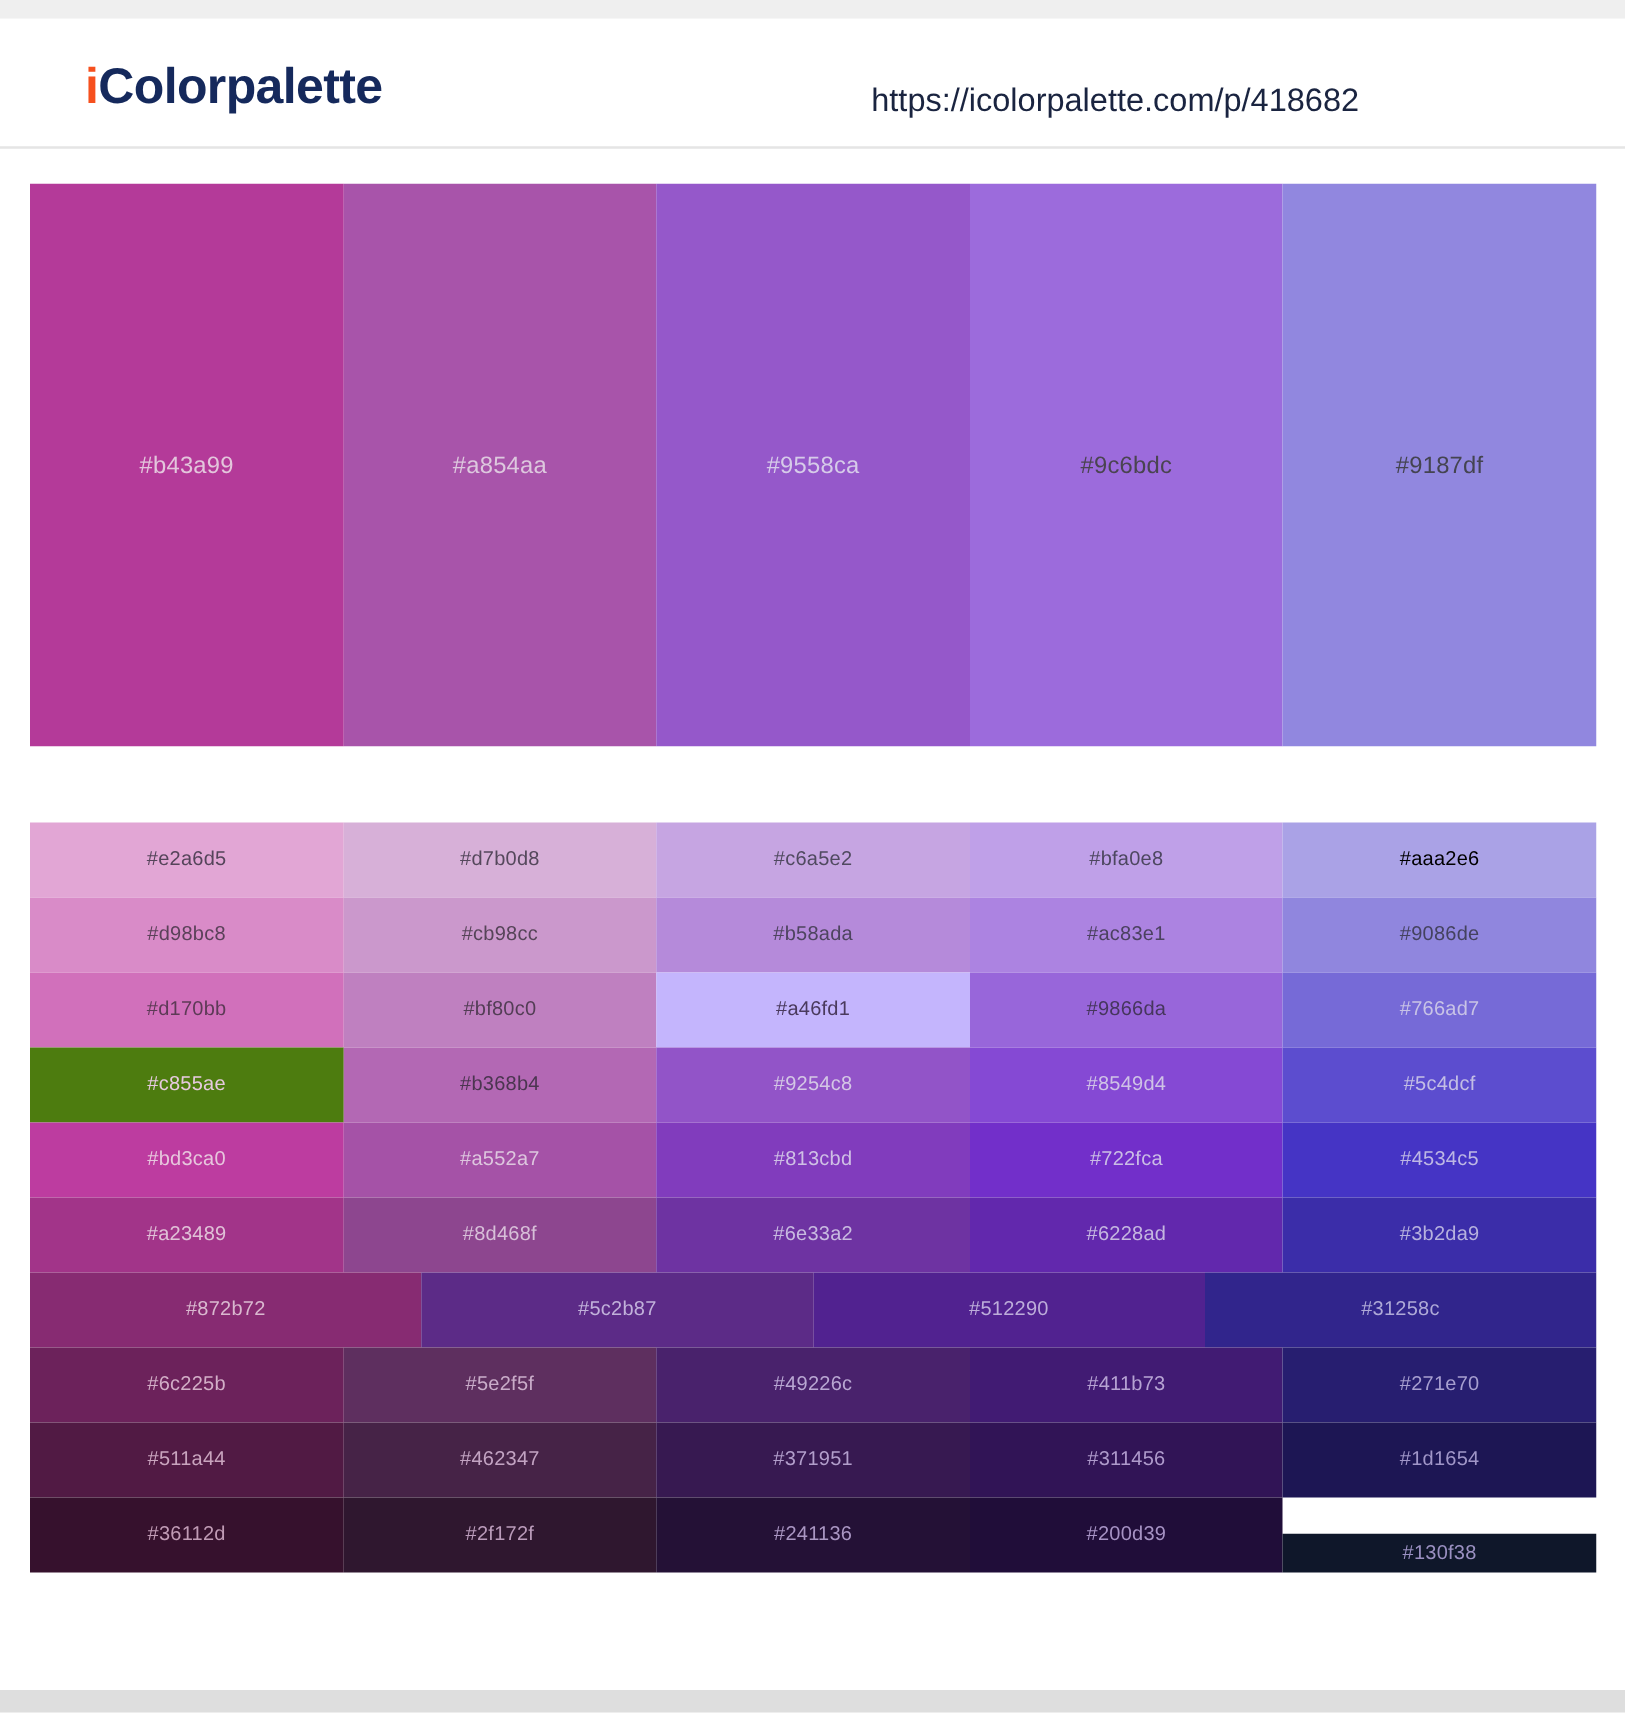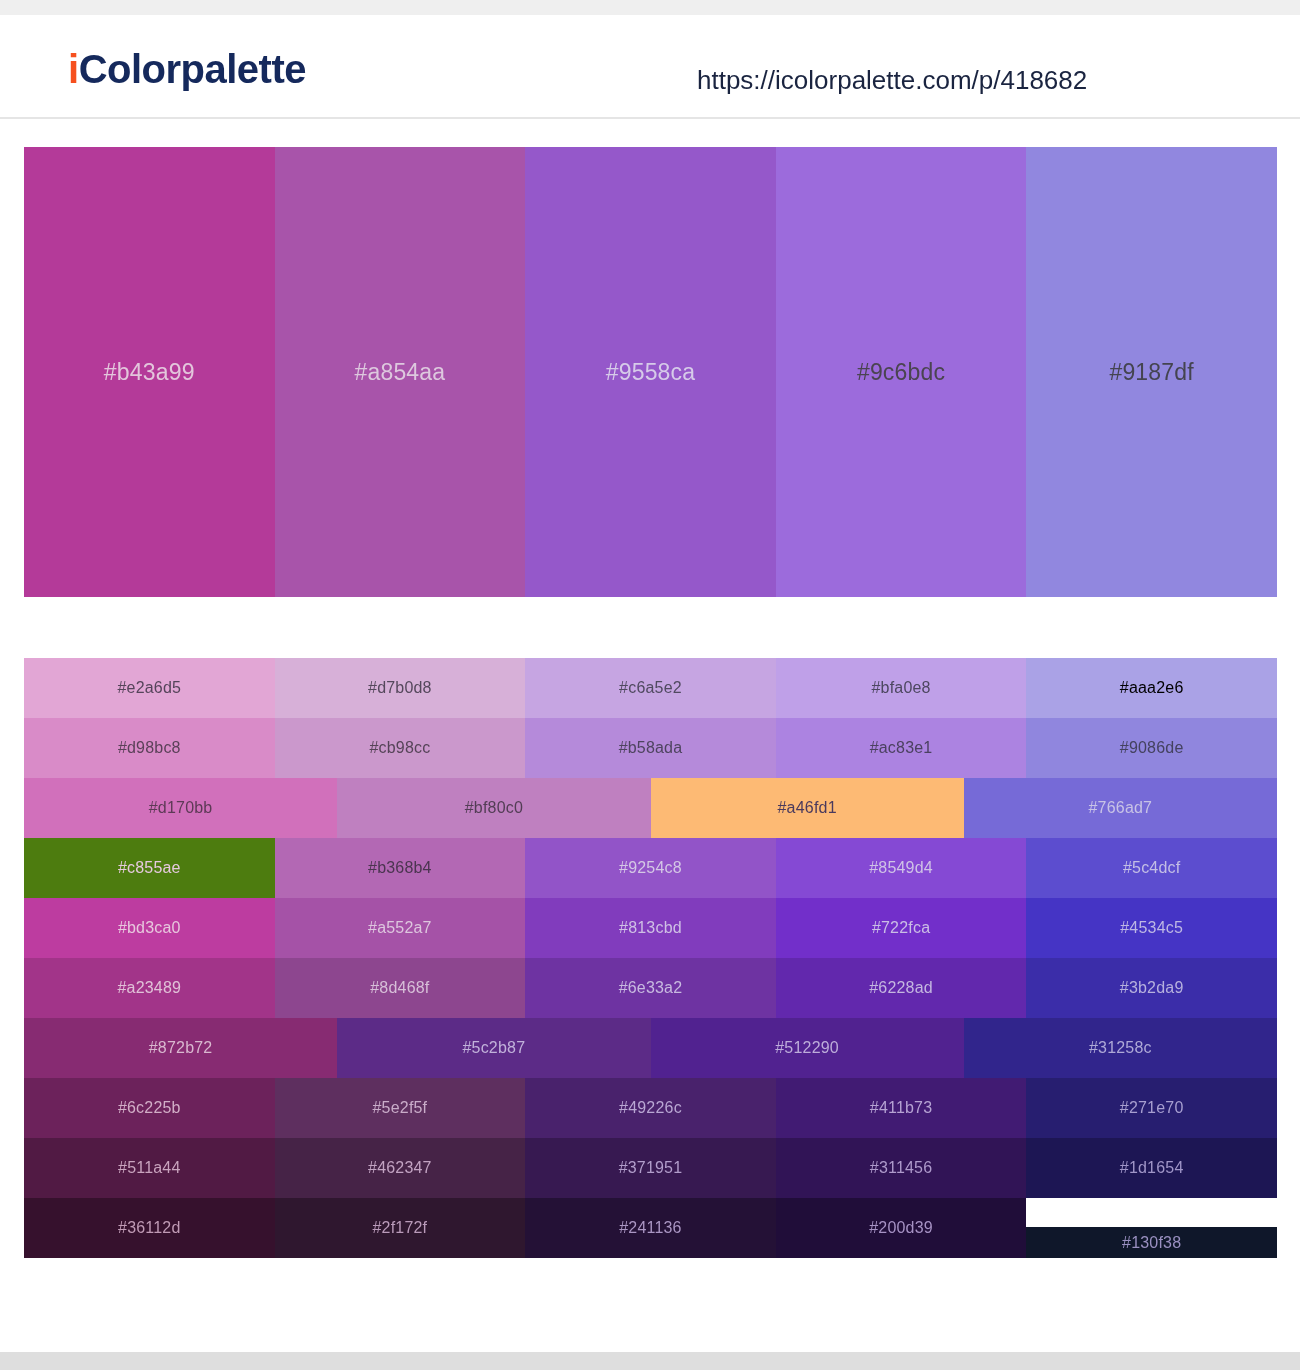--- a/index.html
+++ b/index.html
@@ -82,21 +82,21 @@
     display: flex;
   }
   .palette .swatch {
     flex: 1 1 0;
     position: relative;
     display: flex;
     align-items: center;
     justify-content: center;
   }
   .palette .swatch .hexlabel {
-    font-size: 23px;
+    font-size: 19px;
     line-height: 1;
     letter-spacing: 0.2px;
   }
 
   
   .shades {
     position: absolute;
     left: 24px;
     top: 658px;
     width: 1253px;
@@ -187,22 +187,25 @@
           <span class="hexlabel" style="color: rgb(68, 66, 95);">#9086de</span>
         </div>
       </div>
       <div class="shade-row">
         <div class="shade-cell" style="background: rgb(209, 112, 187);">
           <span class="hexlabel" style="color: rgb(93, 58, 86);">#d170bb</span>
         </div>
         <div class="shade-cell" style="background: rgb(191, 128, 192);">
           <span class="hexlabel" style="color: rgb(83, 61, 85);">#bf80c0</span>
         </div>
-        <div class="shade-cell" style="background: #fdba74; text-align: center;">
+        <div class="shade-cell" style="background: #c4b5fd; text-align: center;">
           <span class="hexlabel" style="color: rgb(74, 58, 93);">#a46fd1</span>
+        </div>
+        <div class="shade-cell" style="background: rgb(152, 102, 218);">
+          <span class="hexlabel" style="color: rgb(70, 54, 93);">#9866da</span>
         </div>
         <div class="shade-cell" style="background: rgb(118, 106, 215);">
           <span class="hexlabel" style="color: rgb(200, 195, 230);">#766ad7</span>
         </div>
       </div>
       <div class="shade-row">
         <div class="shade-cell" style="background: #4d7c0f;">
           <span class="hexlabel" style="color: rgb(230, 202, 223);">#c855ae</span>
         </div>
         <div class="shade-cell" style="background: rgb(179, 104, 180);">

